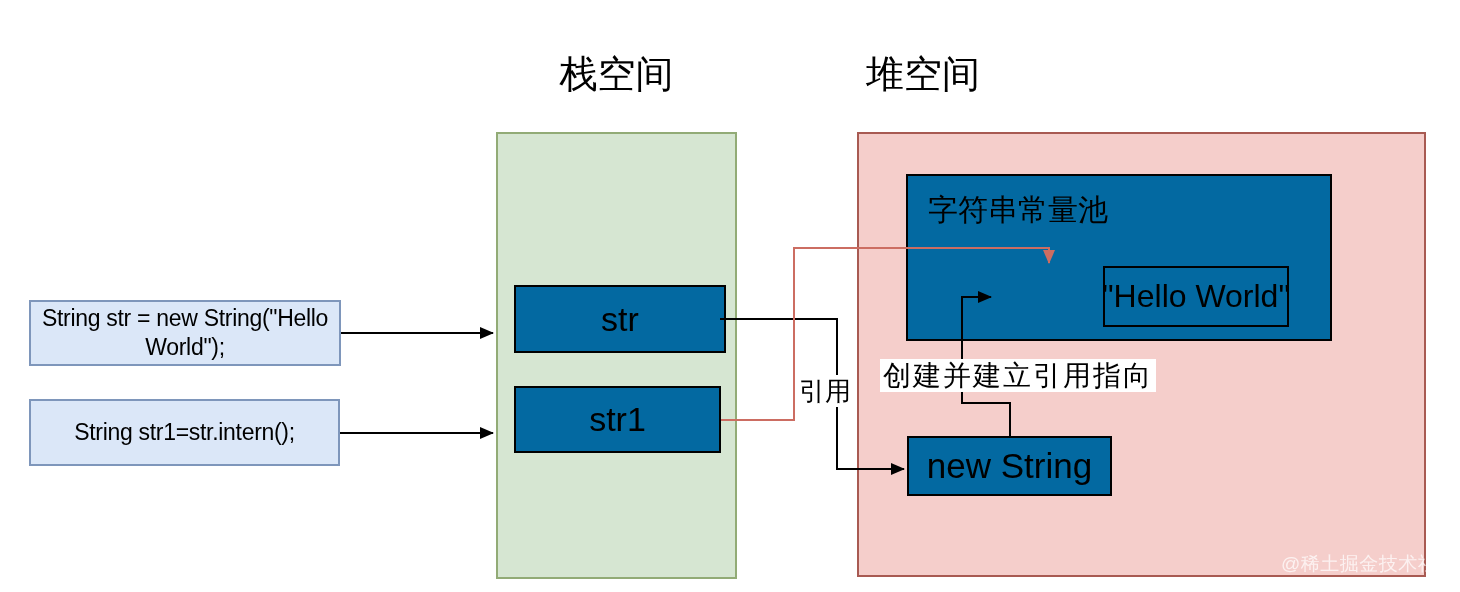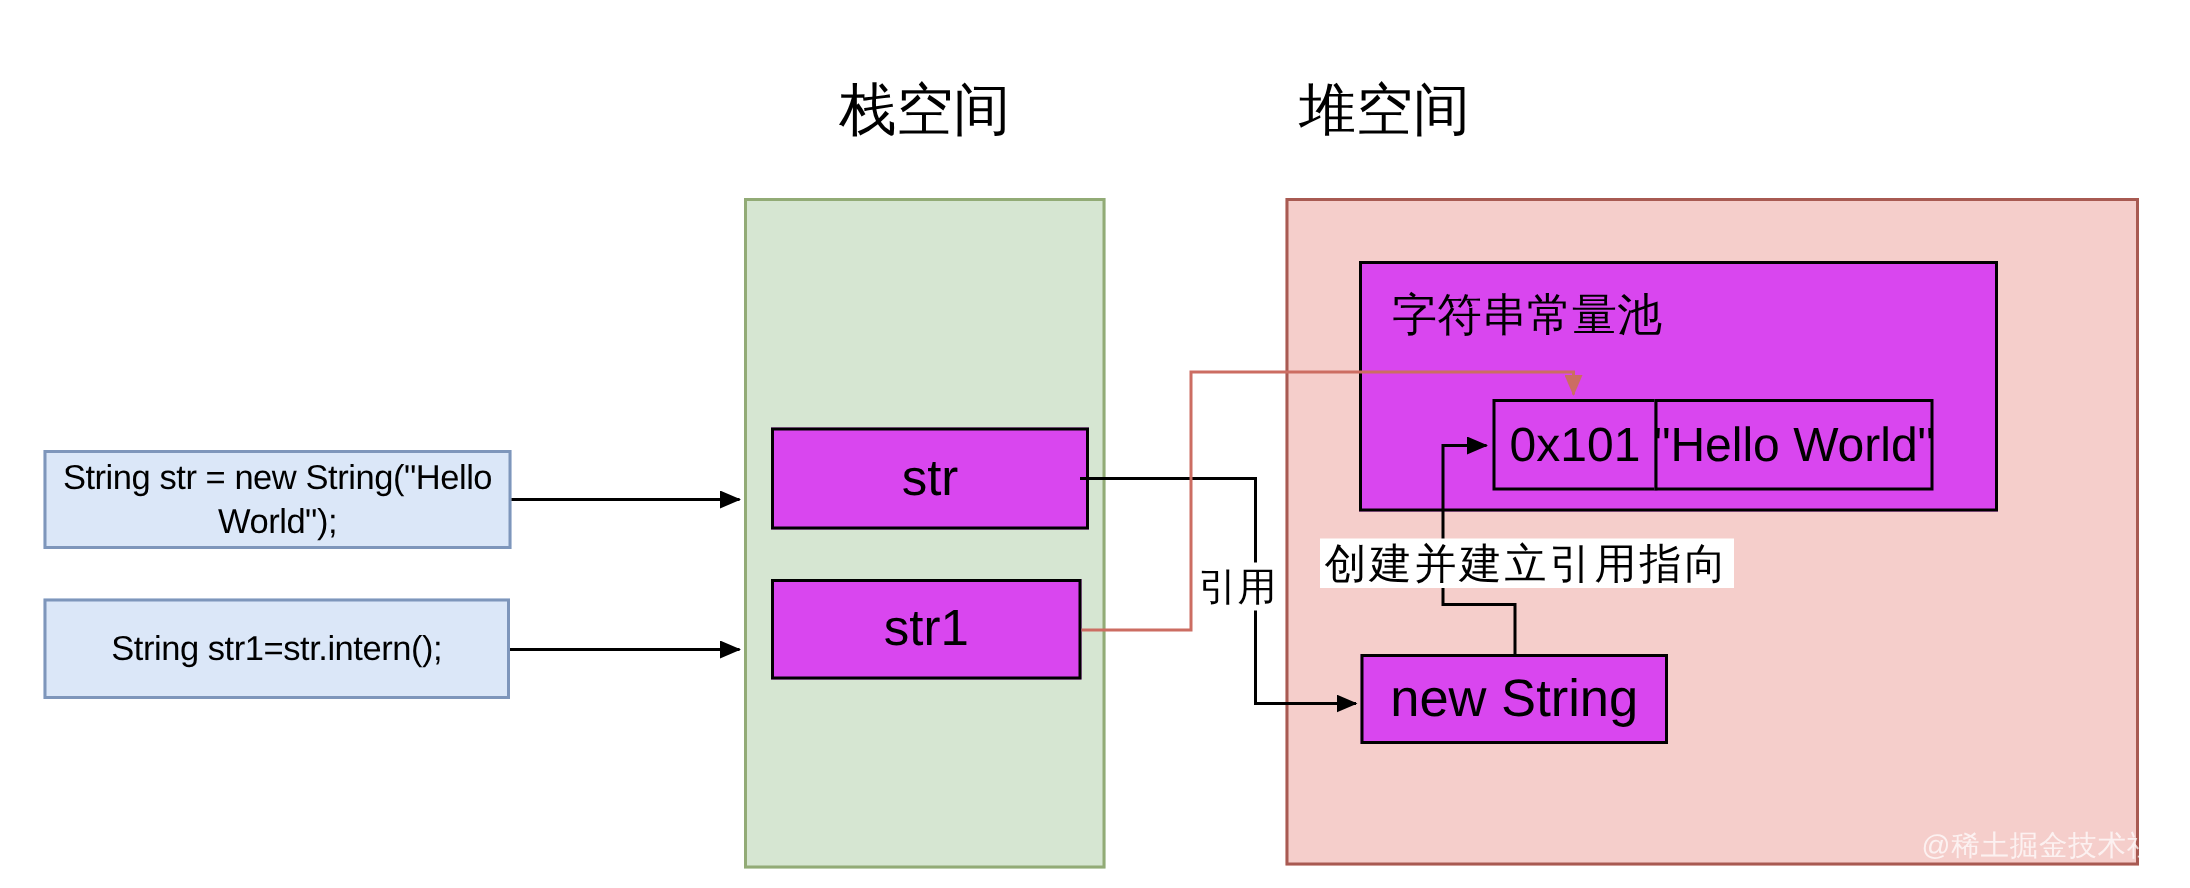--- a/index.html
+++ b/index.html
@@ -25,21 +25,21 @@
   }
   #code-box-1{left:29px;top:300px;width:312px;height:66px;}
   #code-box-2{left:29px;top:399px;width:311px;height:67px;}
   .code-line{white-space:nowrap;}
 
   #stack-region{left:496px;top:132px;width:241px;height:447px;
     background:#d6e6d2;border:2.5px solid #92ab76;}
   #heap-region{left:857px;top:132px;width:569px;height:445px;
     background:#f5cecb;border:2.5px solid #a85a52;}
 
-  .node{background:#d946ef;border:2.5px solid #000;}
+  .node{background:#0369a1;border:2.5px solid #000;}
   #str-box{left:514px;top:285px;width:212px;height:68px;font-size:34px;}
   #str1-box{left:514px;top:386px;width:207px;height:67px;font-size:34px;}
 
   #pool-box{left:906px;top:174px;width:426px;height:167px;}
   #pool-title{left:20px;top:14px;font-size:30px;white-space:nowrap;}
 
   #pool-cell-addr{left:995px;top:266px;width:110px;height:61px;font-size:32px;}
   #pool-cell-value{left:1103px;top:266px;width:186px;height:61px;font-size:32px;white-space:nowrap;}
   #new-string-box{left:907px;top:436px;width:205px;height:60px;font-size:35px;}
 
@@ -70,21 +70,20 @@
 
   <div class="abs" id="stack-region"></div>
   <div class="abs center node" id="str-box">str</div>
   <div class="abs center node" id="str1-box">str1</div>
 
   <div class="abs" id="heap-region"></div>
 
   <div class="abs node" id="pool-box">
     <div class="abs" id="pool-title">字符串常量池</div>
   </div>
-  <div class="abs center node" id="pool-cell-addr">0x101</div>
   <div class="abs center node" id="pool-cell-value">"Hello World"</div>
 
   <div class="abs center node" id="new-string-box">new String</div>
 
   <svg class="abs" id="connector-overlay" width="1460" height="592" viewBox="0 0 1460 592">
     <defs>
       <marker id="arrow-black" markerWidth="14" markerHeight="12" refX="13" refY="6" orient="auto" markerUnits="userSpaceOnUse">
         <path d="M0,0 L14,6 L0,12 Z" fill="#000000"></path>
       </marker>
       <marker id="arrow-red" markerWidth="14" markerHeight="12" refX="13" refY="6" orient="auto" markerUnits="userSpaceOnUse">

